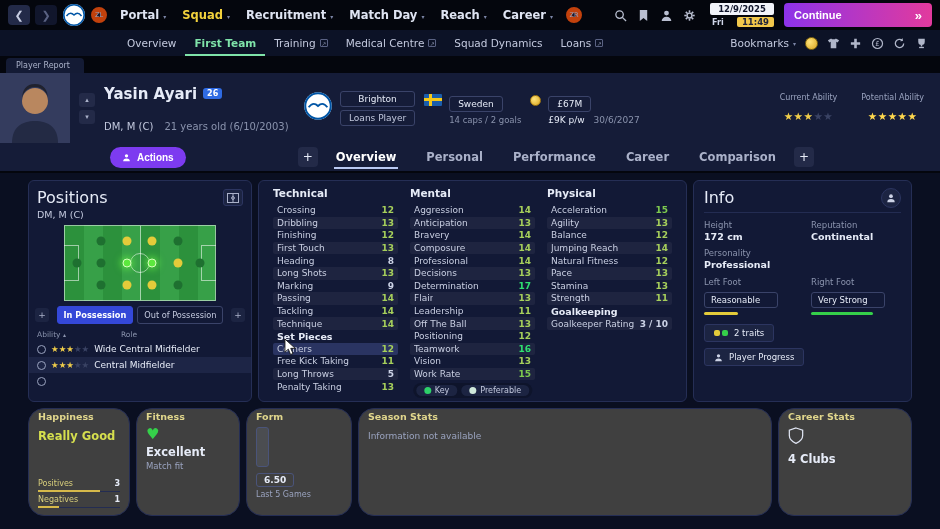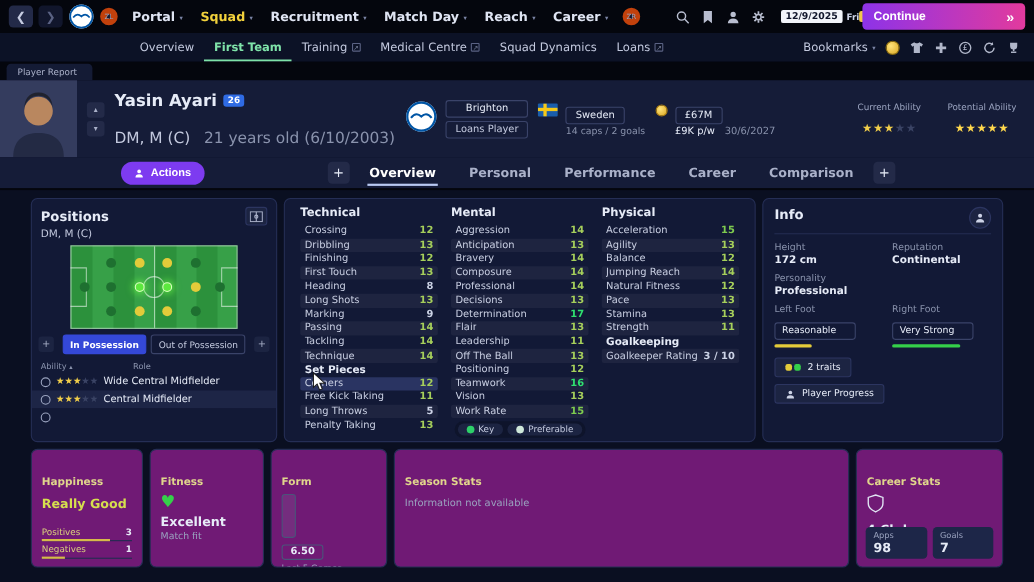--- a/index.html
+++ b/index.html
@@ -12,21 +12,21 @@
 .navbtn{width:22px;height:20px;border-radius:4px;background:#232a48;border:none;color:#c7cde2;font-size:11px;display:flex;align-items:center;justify-content:center;cursor:pointer}
 .navbtn.fwd{background:#11162c;color:#5a6283}
 .crest{width:24px;height:24px;flex:0 0 auto;cursor:pointer}
 .shoulder-badge{font-size:6.5px;color:#9aa3bf;background:#141a30;border:6px solid #c2410c;border-radius:50%;width:16px;height:16px;display:flex;align-items:center;justify-content:center;flex:0 0 auto}
 .mainnav{display:flex;align-items:center}
 .mnav-item{display:flex;align-items:center;gap:4px;padding:0 8px;font-size:11.5px;font-weight:bold;color:#dfe4f2;cursor:pointer;height:30px;white-space:nowrap}
 .mnav-item .caret{font-size:6px;color:#7c85a6;margin-top:2px}
 .mnav-item.active{color:#f2d13c}
 .topbar-right{margin-left:auto;display:flex;align-items:center;gap:10px}
 .tico{width:13px;height:13px;cursor:pointer;opacity:.9}
-.datebox{display:flex;flex-direction:row;gap:2px;margin-left:4px;width:64px}
+.datebox{display:flex;flex-direction:column;gap:2px;margin-left:4px;width:64px}
 .datebox .date{background:#f2f4fa;color:#10152b;font-size:8.5px;font-weight:bold;padding:1px 4px;border-radius:2px;text-align:center}
 .dayrow{display:flex;justify-content:space-between;align-items:center}
 .dayrow .day{font-size:8px;color:#cfd5e8;font-weight:bold;padding-left:2px}
 .dayrow .time{background:#f2c84b;color:#20243c;font-size:8.5px;font-weight:bold;padding:0 5px;border-radius:2px}
 .continue{display:flex;align-items:center;justify-content:space-between;background:linear-gradient(90deg,#8d33e8,#e23a9d);border:none;color:#fff;font-weight:bold;font-size:11px;padding:0 10px;height:24px;min-width:148px;border-radius:4px;cursor:pointer}
 .continue .chev{font-size:13px;font-weight:bold}
 
 
 .subbar{height:26px;background:#0c1226;display:flex;align-items:center;padding:0 12px 0 118px;flex:0 0 auto}
 .snav-item{display:flex;align-items:center;gap:4px;padding:0 9px;height:26px;font-size:10.5px;color:#c3c9de;cursor:pointer;white-space:nowrap}
@@ -44,21 +44,21 @@
 
 
 .pheader{background:#151c38;display:flex;align-items:center;gap:9px;height:70px;padding-right:16px;flex:0 0 auto}
 .photo{width:70px;height:70px;background:#2b3150;flex:0 0 auto;overflow:hidden}
 .updown{display:flex;flex-direction:column;gap:3px}
 .udbtn{width:16px;height:14px;background:#232a48;border-radius:3px;color:#aab1c9;font-size:7px;display:flex;align-items:center;justify-content:center;border:none;cursor:pointer}
 .nameblock{min-width:190px}
 .namerow{display:flex;align-items:center;gap:6px}
 .pname{font-size:15px;font-weight:bold}
 .numbadge{background:#2f6be4;color:#fff;font-size:8px;font-weight:bold;border-radius:3px;padding:1px 4px}
-.posrow{font-size:14px;color:#c3c9de;margin-top:18px}
+.posrow{font-size:10px;color:#c3c9de;margin-top:18px}
 .posrow .age{color:#8a93ad;margin-left:8px}
 .hsec{display:flex;align-items:flex-start;gap:7px}
 .clubbadge{width:30px;height:30px;flex:0 0 auto}
 .pillcol{display:flex;flex-direction:column;gap:3px}
 .hpill{border:1px solid #3a4369;border-radius:3px;font-size:9px;color:#e6ebf7;padding:2px 8px;text-align:center;white-space:nowrap}
 .hpill.dim{color:#c3c9de}
 .hsub{font-size:8.5px;color:#8a93ad;margin-top:4px;white-space:nowrap}
 .flag{width:18px;height:12px;background:#1a5dab;position:relative;border-radius:1px;overflow:hidden;flex:0 0 auto;margin-top:2px}
 .flag::before{content:"";position:absolute;left:5px;top:0;width:3px;height:100%;background:#f5c818}
 .flag::after{content:"";position:absolute;top:4.5px;left:0;height:3px;width:100%;background:#f5c818}
@@ -78,21 +78,21 @@
 .tabs{display:flex;align-items:center;gap:6px;margin:0 auto}
 .tab{font-size:11.5px;font-weight:bold;color:#aab1c9;padding:7px 12px;cursor:pointer;position:relative;white-space:nowrap}
 .tab.active{color:#fff}
 .tab.active::after{content:"";position:absolute;left:10px;right:10px;bottom:2px;height:2px;background:#b9c9f2}
 .addtab{width:20px;height:20px;border-radius:4px;background:#232a48;color:#e6ebf7;display:flex;align-items:center;justify-content:center;font-size:12px;cursor:pointer}
 
 
 .main{margin:7px 28px 0;display:grid;grid-template-columns:224px 1fr 219px;gap:6px;height:222px;flex:0 0 auto}
 .panel{background:#121936;border:1px solid #252e55;border-radius:6px;overflow:hidden;position:relative}
 .pos-head{display:flex;justify-content:space-between;align-items:center;padding:7px 8px 2px}
-.ptitle{font-size:12px;font-weight:bold;color:#e6ebf7}
+.ptitle{font-size:16px;font-weight:normal;color:#e6ebf7}
 .iconbtn{width:20px;height:17px;background:#1c2442;border-radius:3px;border:1px solid #2c3560;display:flex;align-items:center;justify-content:center;cursor:pointer}
 .pos-str{font-size:9.5px;color:#c3c9de;padding:0 8px}
 .pitchwrap{display:flex;justify-content:center;margin-top:5px}
 .pitch{width:152px;height:76px;background:#2f9c41;background-image:repeating-linear-gradient(90deg,rgba(0,0,0,.07) 0 19px,rgba(255,255,255,.04) 19px 38px);position:relative;border:1px solid rgba(255,255,255,.5)}
 .pitch .half{position:absolute;left:50%;top:0;bottom:0;width:1px;background:rgba(255,255,255,.55)}
 .pitch .ccircle{position:absolute;left:50%;top:50%;width:20px;height:20px;border:1px solid rgba(255,255,255,.55);border-radius:50%;transform:translate(-50%,-50%)}
 .pitch .pbox{position:absolute;top:50%;transform:translateY(-50%);width:15px;height:36px;border:1px solid rgba(255,255,255,.55)}
 .pbox.l{left:-1px;border-left:none}
 .pbox.r{right:-1px;border-right:none}
 .dot{position:absolute;width:9px;height:9px;border-radius:50%;transform:translate(-50%,-50%)}
@@ -141,21 +141,21 @@
 .footbar.right{background:#35d04a;width:62px}
 .traitbtn{margin-top:9px;display:flex;align-items:center;gap:6px;background:#1c2442;border:1px solid #2c3560;border-radius:3px;font-size:8.5px;color:#e6ebf7;padding:3px 9px;cursor:pointer;width:fit-content;font-family:inherit}
 .traitbtn.progress{margin-top:6px}
 .traitdots{display:flex;gap:2px}
 .traitdots i{width:6px;height:6px;border-radius:2px;display:block}
 .traitdots i:first-child{background:#e3cb3a}
 .traitdots i:last-child{background:#35d04a}
 
 
 .bottom{margin:6px 28px 0;display:grid;grid-template-columns:102px 104px 106px 1fr 134px;gap:6px;height:108px;flex:0 0 auto}
-.bpanel{background:#701a75;border:1px solid #252e55;border-radius:6px;padding:24px 9px;position:relative;overflow:hidden;cursor:pointer}
+.bpanel{background:#404040;border:1px solid #252e55;border-radius:16px;padding:2px 9px;position:relative;overflow:hidden;cursor:pointer}
 .btitle{font-size:9.5px;font-weight:bold;color:#e0d68c}
 .hvalue{font-size:11.5px;font-weight:bold;color:#d6df4e;margin-top:7px}
 .hrows{position:absolute;bottom:7px;left:9px;right:9px}
 .hrow{font-size:8px;color:#d9cf7c;display:flex;justify-content:space-between;padding:3px 0 3px;position:relative;border-bottom:1px solid #232c52}
 .hrow .v{color:#e6ebf7;font-weight:bold}
 .hbar{position:absolute;bottom:-1px;left:0;height:2px;background:#d6b94a}
 .heart{color:#35d04a;font-size:15px;margin-top:5px;line-height:1}
 .fvalue{font-size:11.5px;font-weight:bold;margin-top:3px}
 .fsub{font-size:8.5px;color:#9aa3bf;margin-top:2px}
 .formbar{width:13px;height:40px;background:rgba(138,147,173,.16);border:1px solid #4a547a;border-radius:3px;margin-top:5px}
@@ -718,29 +718,19 @@
     <div class="bpanel">
       <div class="btitle">Season Stats</div>
       <div class="sempty">Information not available</div>
     </div>
     <div class="bpanel">
       <div class="btitle">Career Stats</div>
       <svg class="shield" width="16" height="18" viewBox="0 0 18 20">
           <path d="M9 1 L16.5 3.5 V9.5 c0 4.5-3.2 7-7.5 8.8 C4.7 16.5 1.5 14 1.5 9.5 V3.5 z" fill="none" stroke="#dfe4f2" stroke-width="1.4"></path>
         </svg>
       <div class="clubs">4 Clubs</div>
-      <div class="cstats" id="career-stat-boxes">
-          <div class="cstat">
-            <div class="l">Apps</div>
-            <div class="v">98</div>
-          </div>
-          <div class="cstat">
-            <div class="l">Goals</div>
-            <div class="v">7</div>
-          </div>
-        </div>
     </div>
   </section>
 
   <svg class="cursor" width="15" height="19" viewBox="0 0 16 20">
     <path d="M1 1 L1 15 L4.6 11.8 L7 17.5 L9.6 16.4 L7.2 10.9 L12 10.9 Z" fill="#ffffff" stroke="#1a1a1a" stroke-width="1"></path>
   </svg>
 </div>
 
 </body></html>

